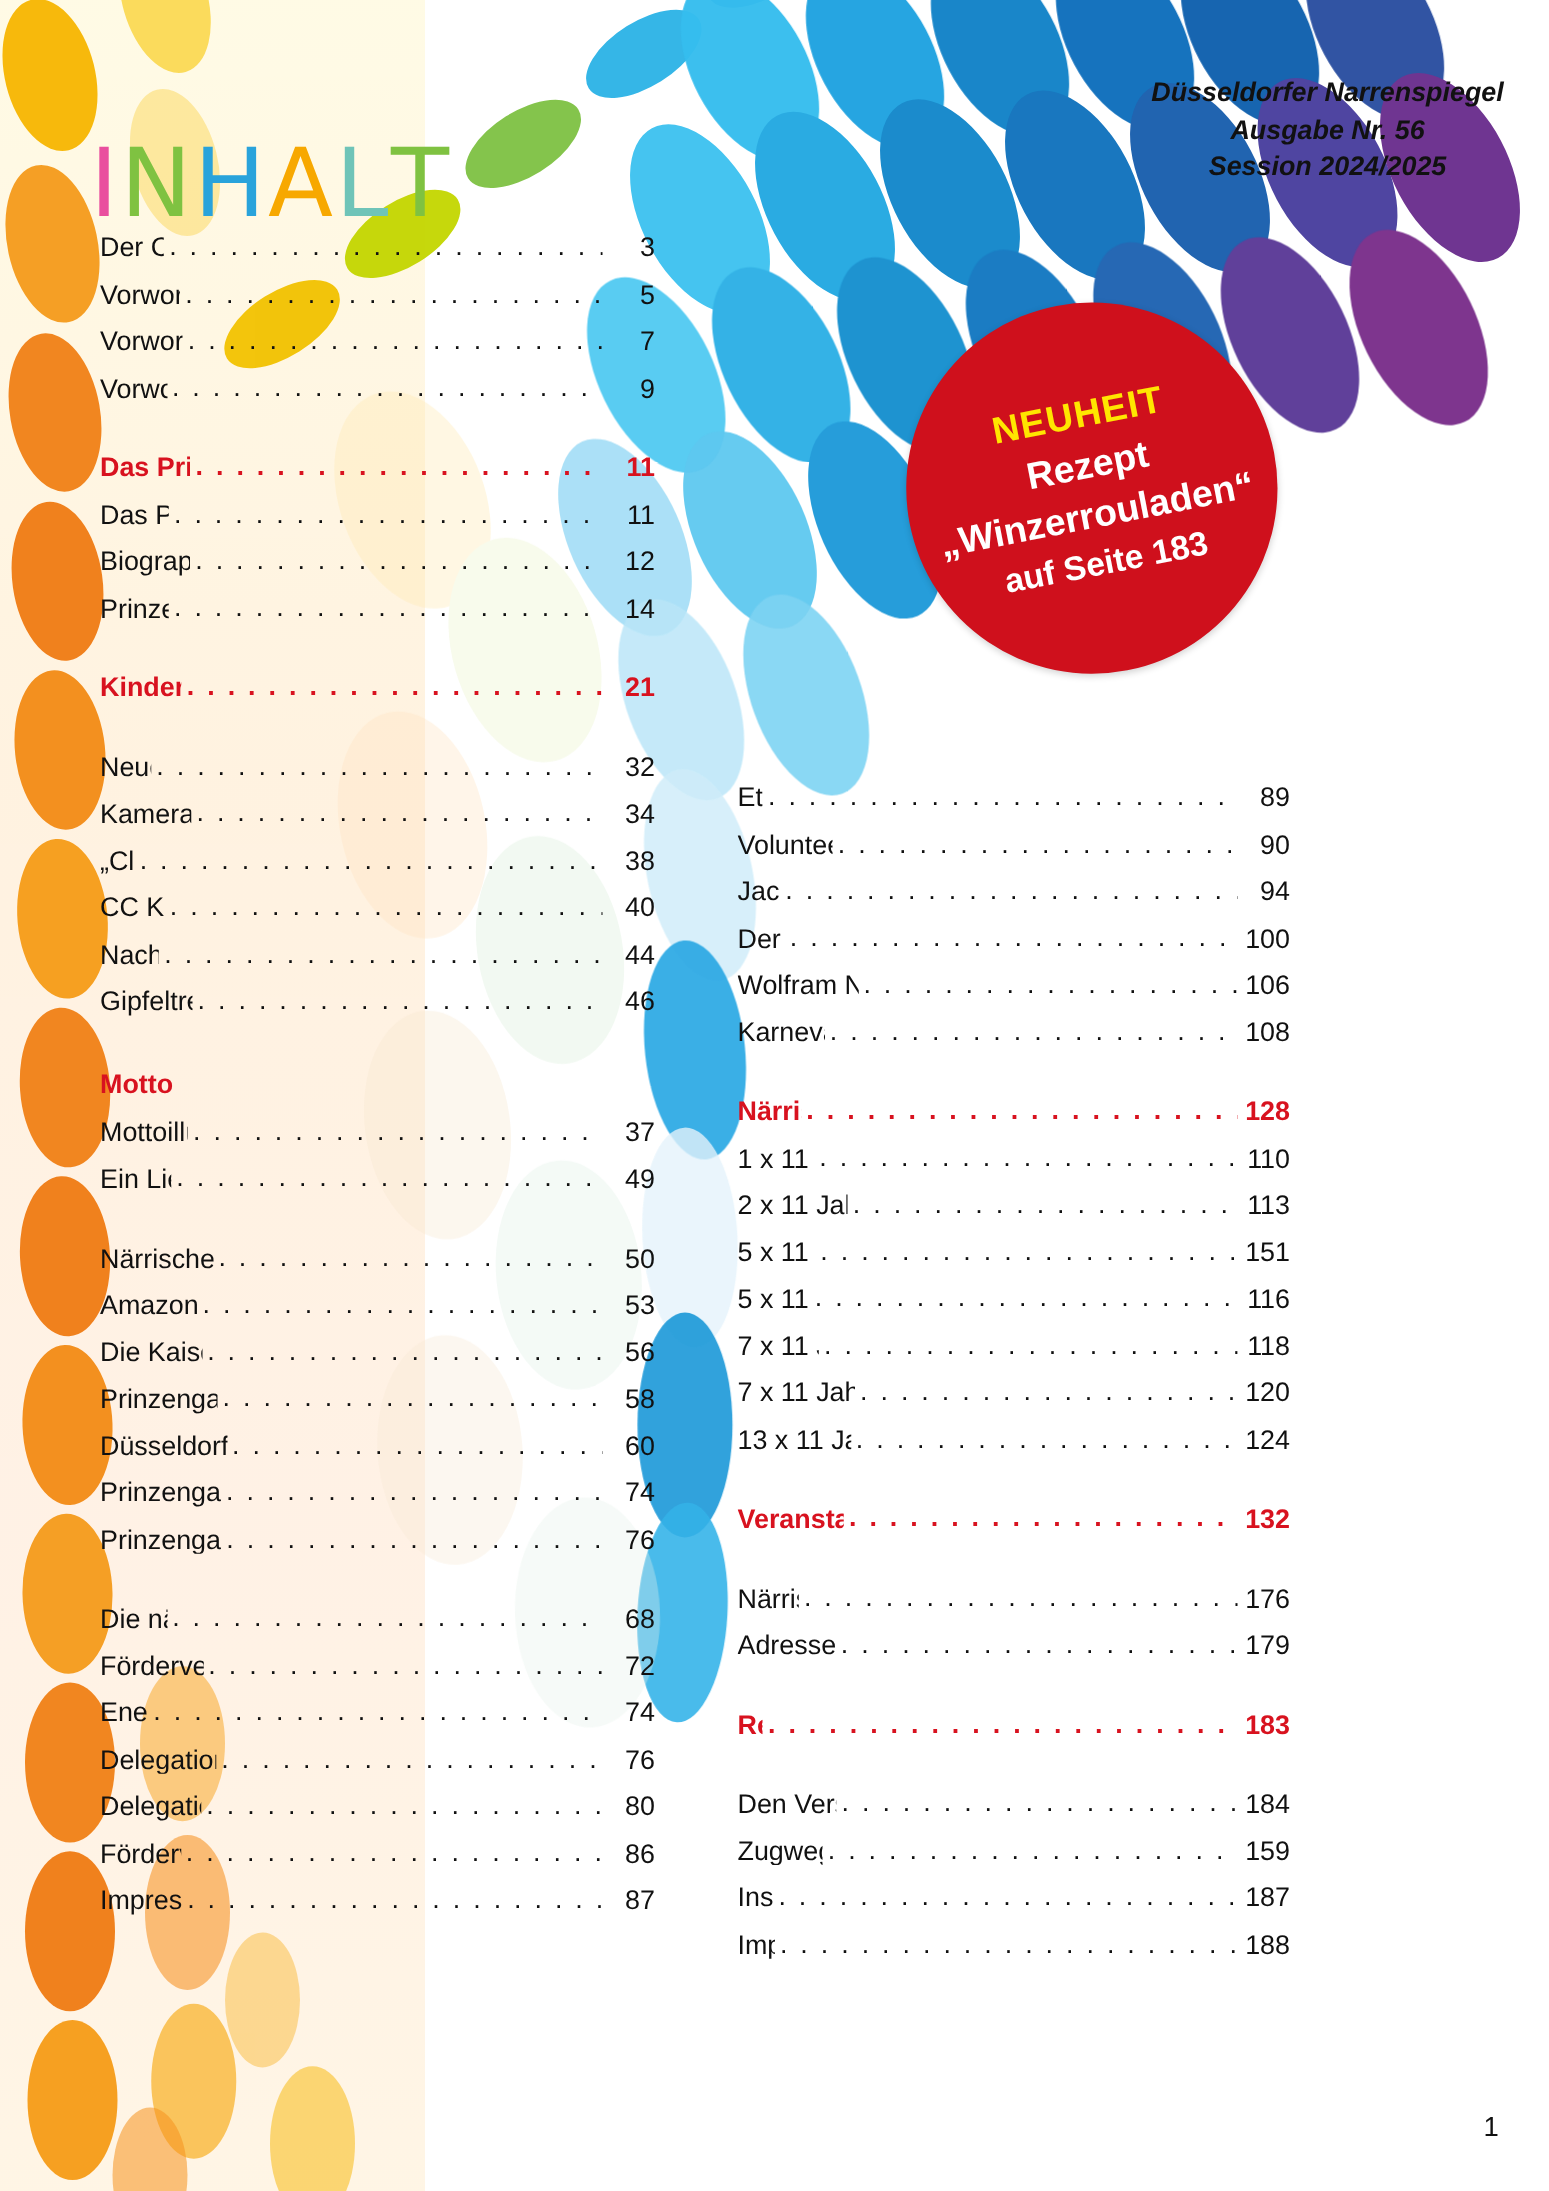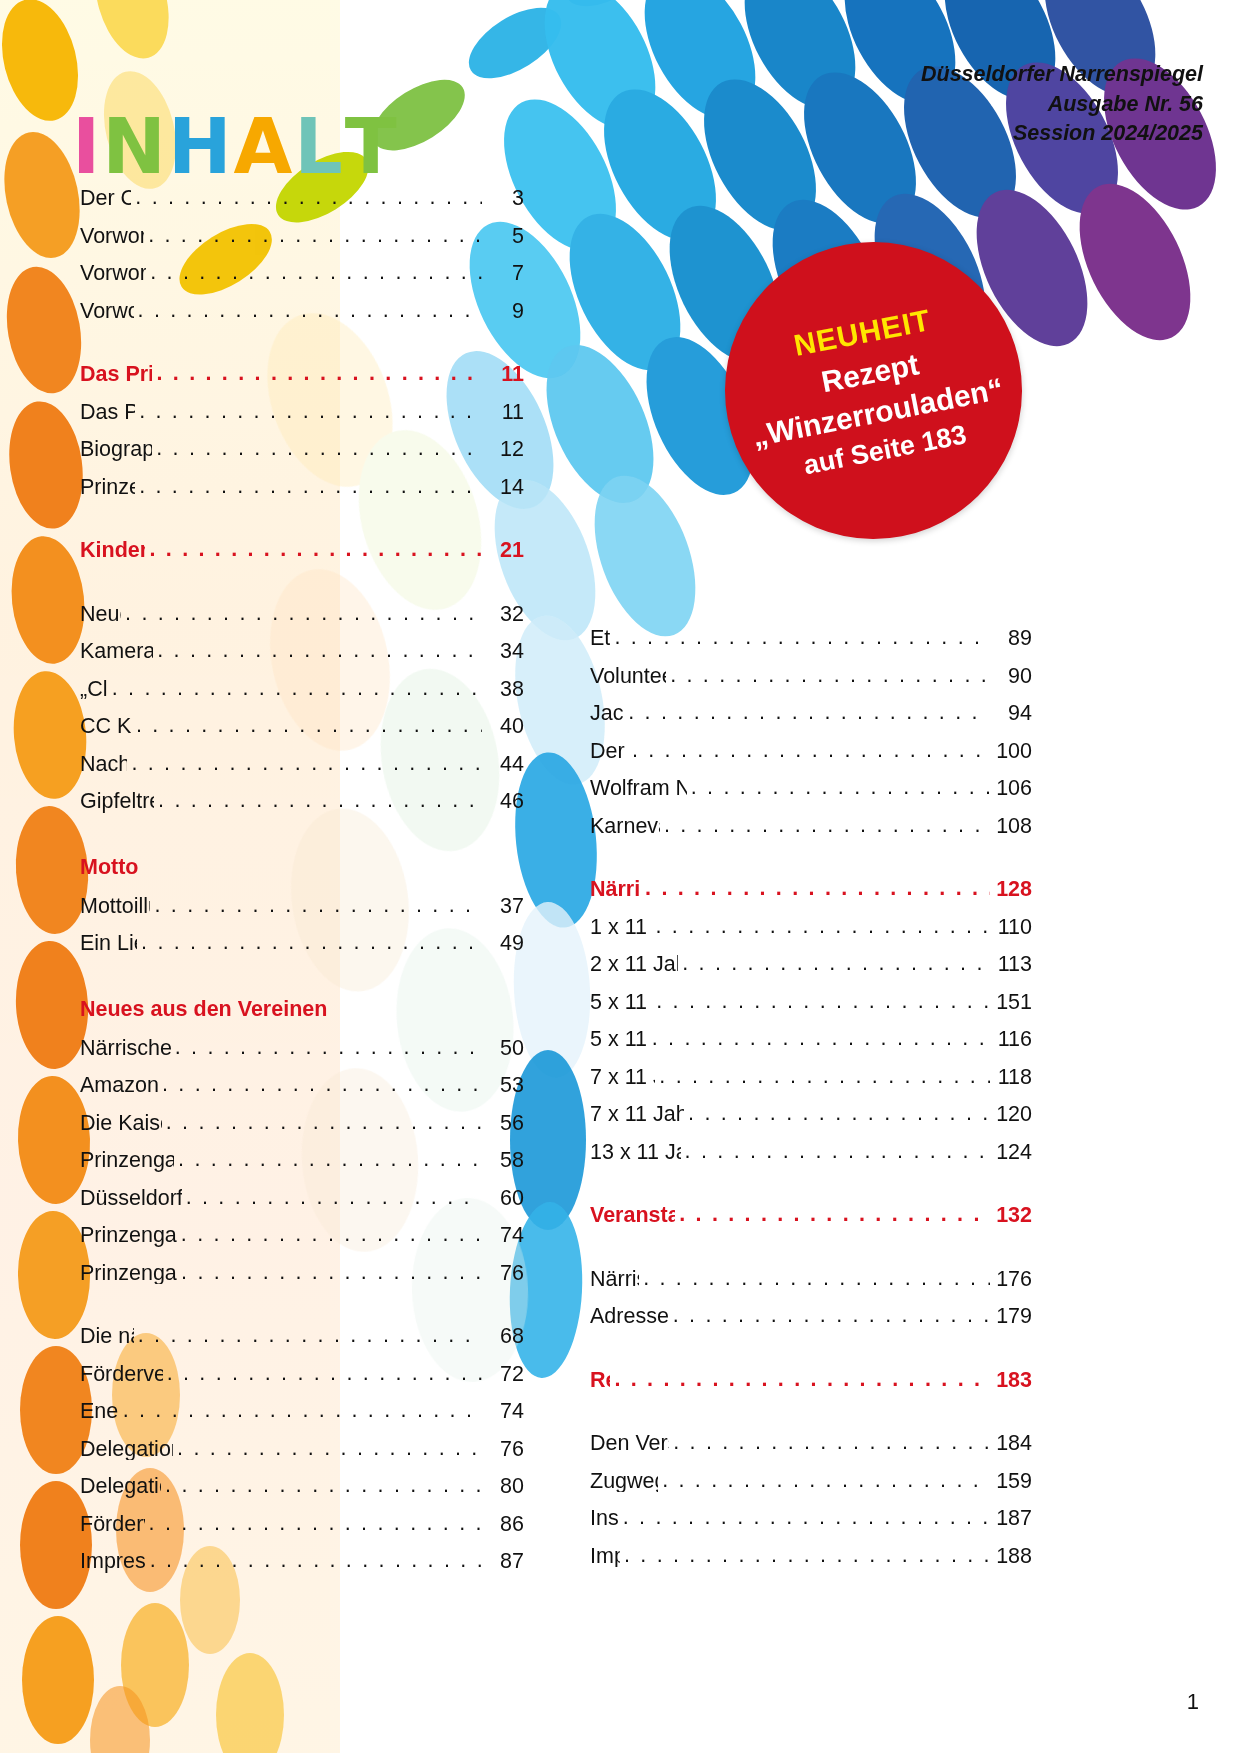--- a/index.html
+++ b/index.html
@@ -42,34 +42,34 @@
     width: 1239px;
     height: 1753px;
   }
 
   
   .title {
     position: absolute;
     left: 72px;
     top: 58px;
     font-family: "DejaVu Sans", sans-serif;
-    font-weight: bold;
+    font-weight: normal;
     font-size: 76px;
     letter-spacing: 2px;
     line-height: 1;
     white-space: nowrap;
   }
   .title span { display: inline-block; }
 
   
   .masthead {
     position: absolute;
     right: 36px;
     top: 60px;
-    text-align: right;
+    text-align: center;
     font-style: italic;
     font-weight: bold;
     font-size: 21.5px;
     line-height: 1.38;
     color: #111;
   }
 
   
   .neuheit {
     position: absolute;
@@ -376,21 +376,20 @@
         <span class="t">Mottoillustration Jacques Tilly</span>
         <span class="leader">. . . . . . . . . . . . . . . . . . . . . . . . . . . . . . . . . . . . . . . . . . . . . . . . . . . . . . . . . . . . . . . . . . . . . . . . . . . . . . . . </span>
         <span class="p">37</span>
       </div>
       <div class="entry">
         <span class="t">Ein Lied für Düsseldorf</span>
         <span class="leader">. . . . . . . . . . . . . . . . . . . . . . . . . . . . . . . . . . . . . . . . . . . . . . . . . . . . . . . . . . . . . . . . . . . . . . . . . . . . . . . . </span>
         <span class="p">49</span>
       </div>
       <div class="gap-md"></div>
-      <div class="section-head-only">Neues aus den Vereinen</div>
       <div class="entry">
         <span class="t">Närrische Marktfrauen: Der Sellerieprinz</span>
         <span class="leader">. . . . . . . . . . . . . . . . . . . . . . . . . . . . . . . . . . . . . . . . . . . . . . . . . . . . . . . . . . . . . . . . . . . . . . . . . . . . . . . . </span>
         <span class="p">50</span>
       </div>
       <div class="entry">
         <span class="t">Amazonenkorps: Neuer Vorstand</span>
         <span class="leader">. . . . . . . . . . . . . . . . . . . . . . . . . . . . . . . . . . . . . . . . . . . . . . . . . . . . . . . . . . . . . . . . . . . . . . . . . . . . . . . . </span>
         <span class="p">53</span>
       </div>

